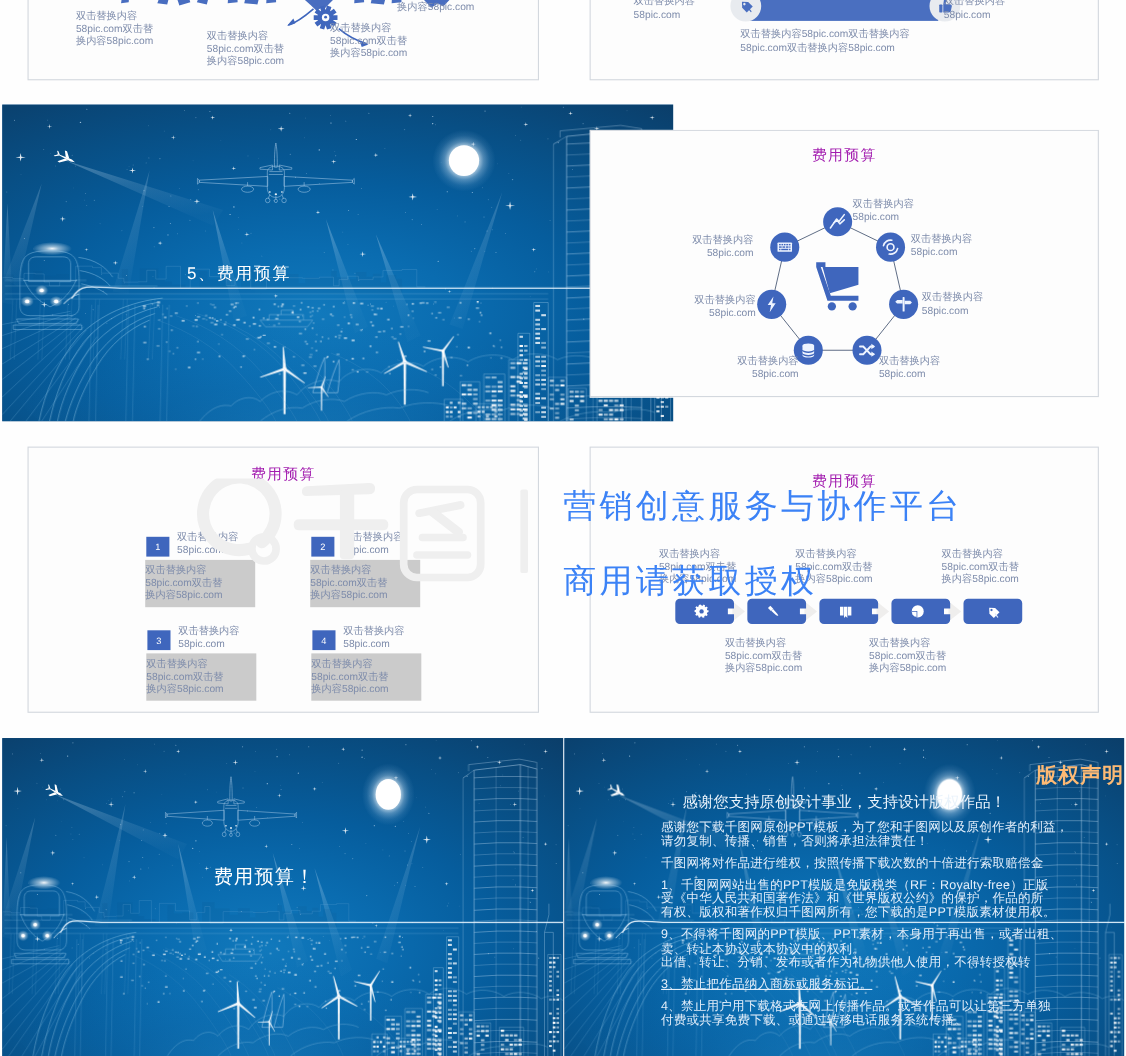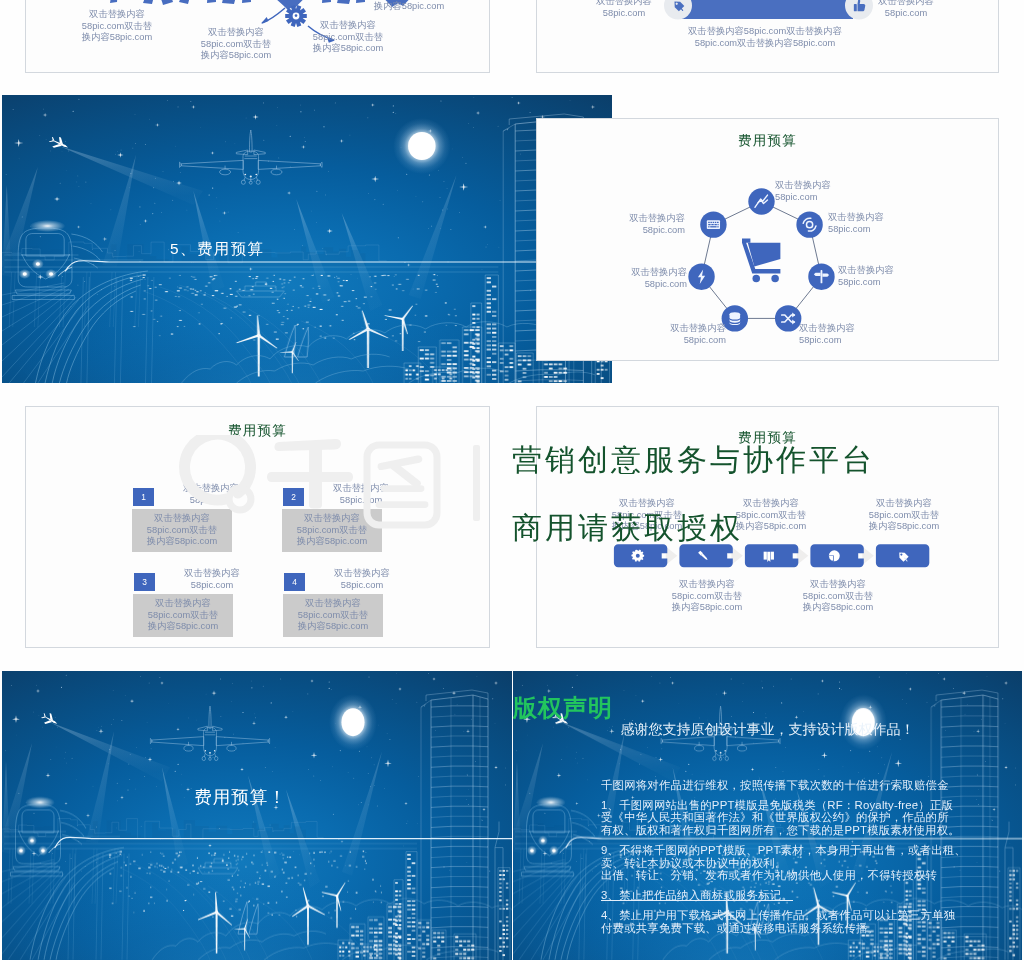--- a/index.html
+++ b/index.html
@@ -2,27 +2,27 @@
 <html><head>
 <meta charset="utf-8">
 <style>
   html,body{margin:0;padding:0;}
   body{width:1024px;height:960px;background:#fefefe;overflow:hidden;
        font-family:"Liberation Sans","DejaVu Sans",sans-serif;}
   .page{position:relative;width:1024px;height:960px;background:#fefefe;overflow:hidden;}
   .slide{position:absolute;overflow:hidden;}
   .wslide{background:#fdfdfd;border:1px solid #d3d8de;box-sizing:border-box;}
   .dslide{background:#0d4a80;}
-  .ttl{position:absolute;color:#14532d;font-size:13.5px;letter-spacing:1.2px;white-space:nowrap;}
+  .ttl{position:absolute;color:#a21caf;font-size:13.5px;letter-spacing:1.2px;white-space:nowrap;}
   .lbl{position:absolute;color:#7e8cab;font-size:9.3px;line-height:11.6px;white-space:nowrap;}
-  .lbl.c{text-align:center;}
+  .lbl.c{}
   .lbl.r{text-align:right;}
   svg{display:block;}
   .wm{position:absolute;pointer-events:none;}
-  .wmtxt{color:#14532d;font-size:30px;letter-spacing:3px;white-space:nowrap;font-weight:400;}
+  .wmtxt{color:#3b82f6;font-size:30px;letter-spacing:3px;white-space:nowrap;font-weight:400;}
 </style>
 </head>
 <body>
 
 <div class="page">
 <svg width="0" height="0" style="position:absolute;left:-9999px;" aria-hidden="true">
       <symbol id="nightScene" viewBox="0 0 510 288" preserveAspectRatio="none">
 <defs>
 <radialGradient id="skyG7" cx="47%" cy="66%" r="86%">
 <stop offset="0%" stop-color="#1179bc"></stop>
@@ -1329,22 +1329,26 @@
     <div class="slide dslide" style="left:2px;top:671px;width:510px;height:289px;">
       <svg class="nightscene" viewBox="0 0 510 288" preserveAspectRatio="none" width="100%" height="100%">
         <use href="#nightScene"></use>
       </svg>
       <div style="position:absolute;left:0;top:114px;width:477px;text-align:center;color:#ffffff;font-size:17.5px;letter-spacing:1px;">费用预算！</div>
     </div>
     <div class="slide dslide" style="left:513px;top:671px;width:509px;height:289px;">
       <svg class="nightscene" viewBox="0 0 510 288" preserveAspectRatio="none" width="100%" height="100%">
         <use href="#nightScene"></use>
       </svg>
-      <div style="position:absolute;left:0;top:21px;width:509px;text-align:left;color:#22c55e;font-size:24px;font-weight:bold;letter-spacing:1px;">版权声明</div>
+      <div style="position:absolute;left:0;top:21px;width:509px;text-align:right;color:#fdba74;font-size:19px;font-weight:bold;letter-spacing:1px;">版权声明</div>
       <div style="position:absolute;left:0;top:50px;width:509px;text-align:center;color:#eaf3fb;font-size:14px;">感谢您支持原创设计事业，支持设计版权作品！</div>
+      <div style="position:absolute;left:88px;top:75.0px;width:370px;color:#e3eefa;font-size:11.4px;line-height:12.7px;letter-spacing:0.2px;white-space:nowrap;">
+        <div>感谢您下载千图网原创PPT模板，为了您和千图网以及原创作者的利益，</div>
+        <div>请勿复制、传播、销售，否则将承担法律责任！</div>
+      </div>
       <div style="position:absolute;left:88px;top:107.6px;width:370px;color:#e3eefa;font-size:11.4px;line-height:12.7px;letter-spacing:0.2px;white-space:nowrap;">
         <div>千图网将对作品进行维权，按照传播下载次数的十倍进行索取赔偿金</div>
       </div>
       <div style="position:absolute;left:88px;top:127.5px;width:370px;color:#e3eefa;font-size:11.4px;line-height:12.7px;letter-spacing:0.2px;white-space:nowrap;">
         <div>1、千图网网站出售的PPT模版是免版税类（RF：Royalty-free）正版</div>
         <div>受《中华人民共和国著作法》和《世界版权公约》的保护，作品的所</div>
         <div>有权、版权和著作权归千图网所有，您下载的是PPT模版素材使用权。</div>
       </div>
       <div style="position:absolute;left:88px;top:172.8px;width:370px;color:#e3eefa;font-size:11.4px;line-height:12.7px;letter-spacing:0.2px;white-space:nowrap;">
         <div>9、不得将千图网的PPT模版、PPT素材，本身用于再出售，或者出租、</div>

